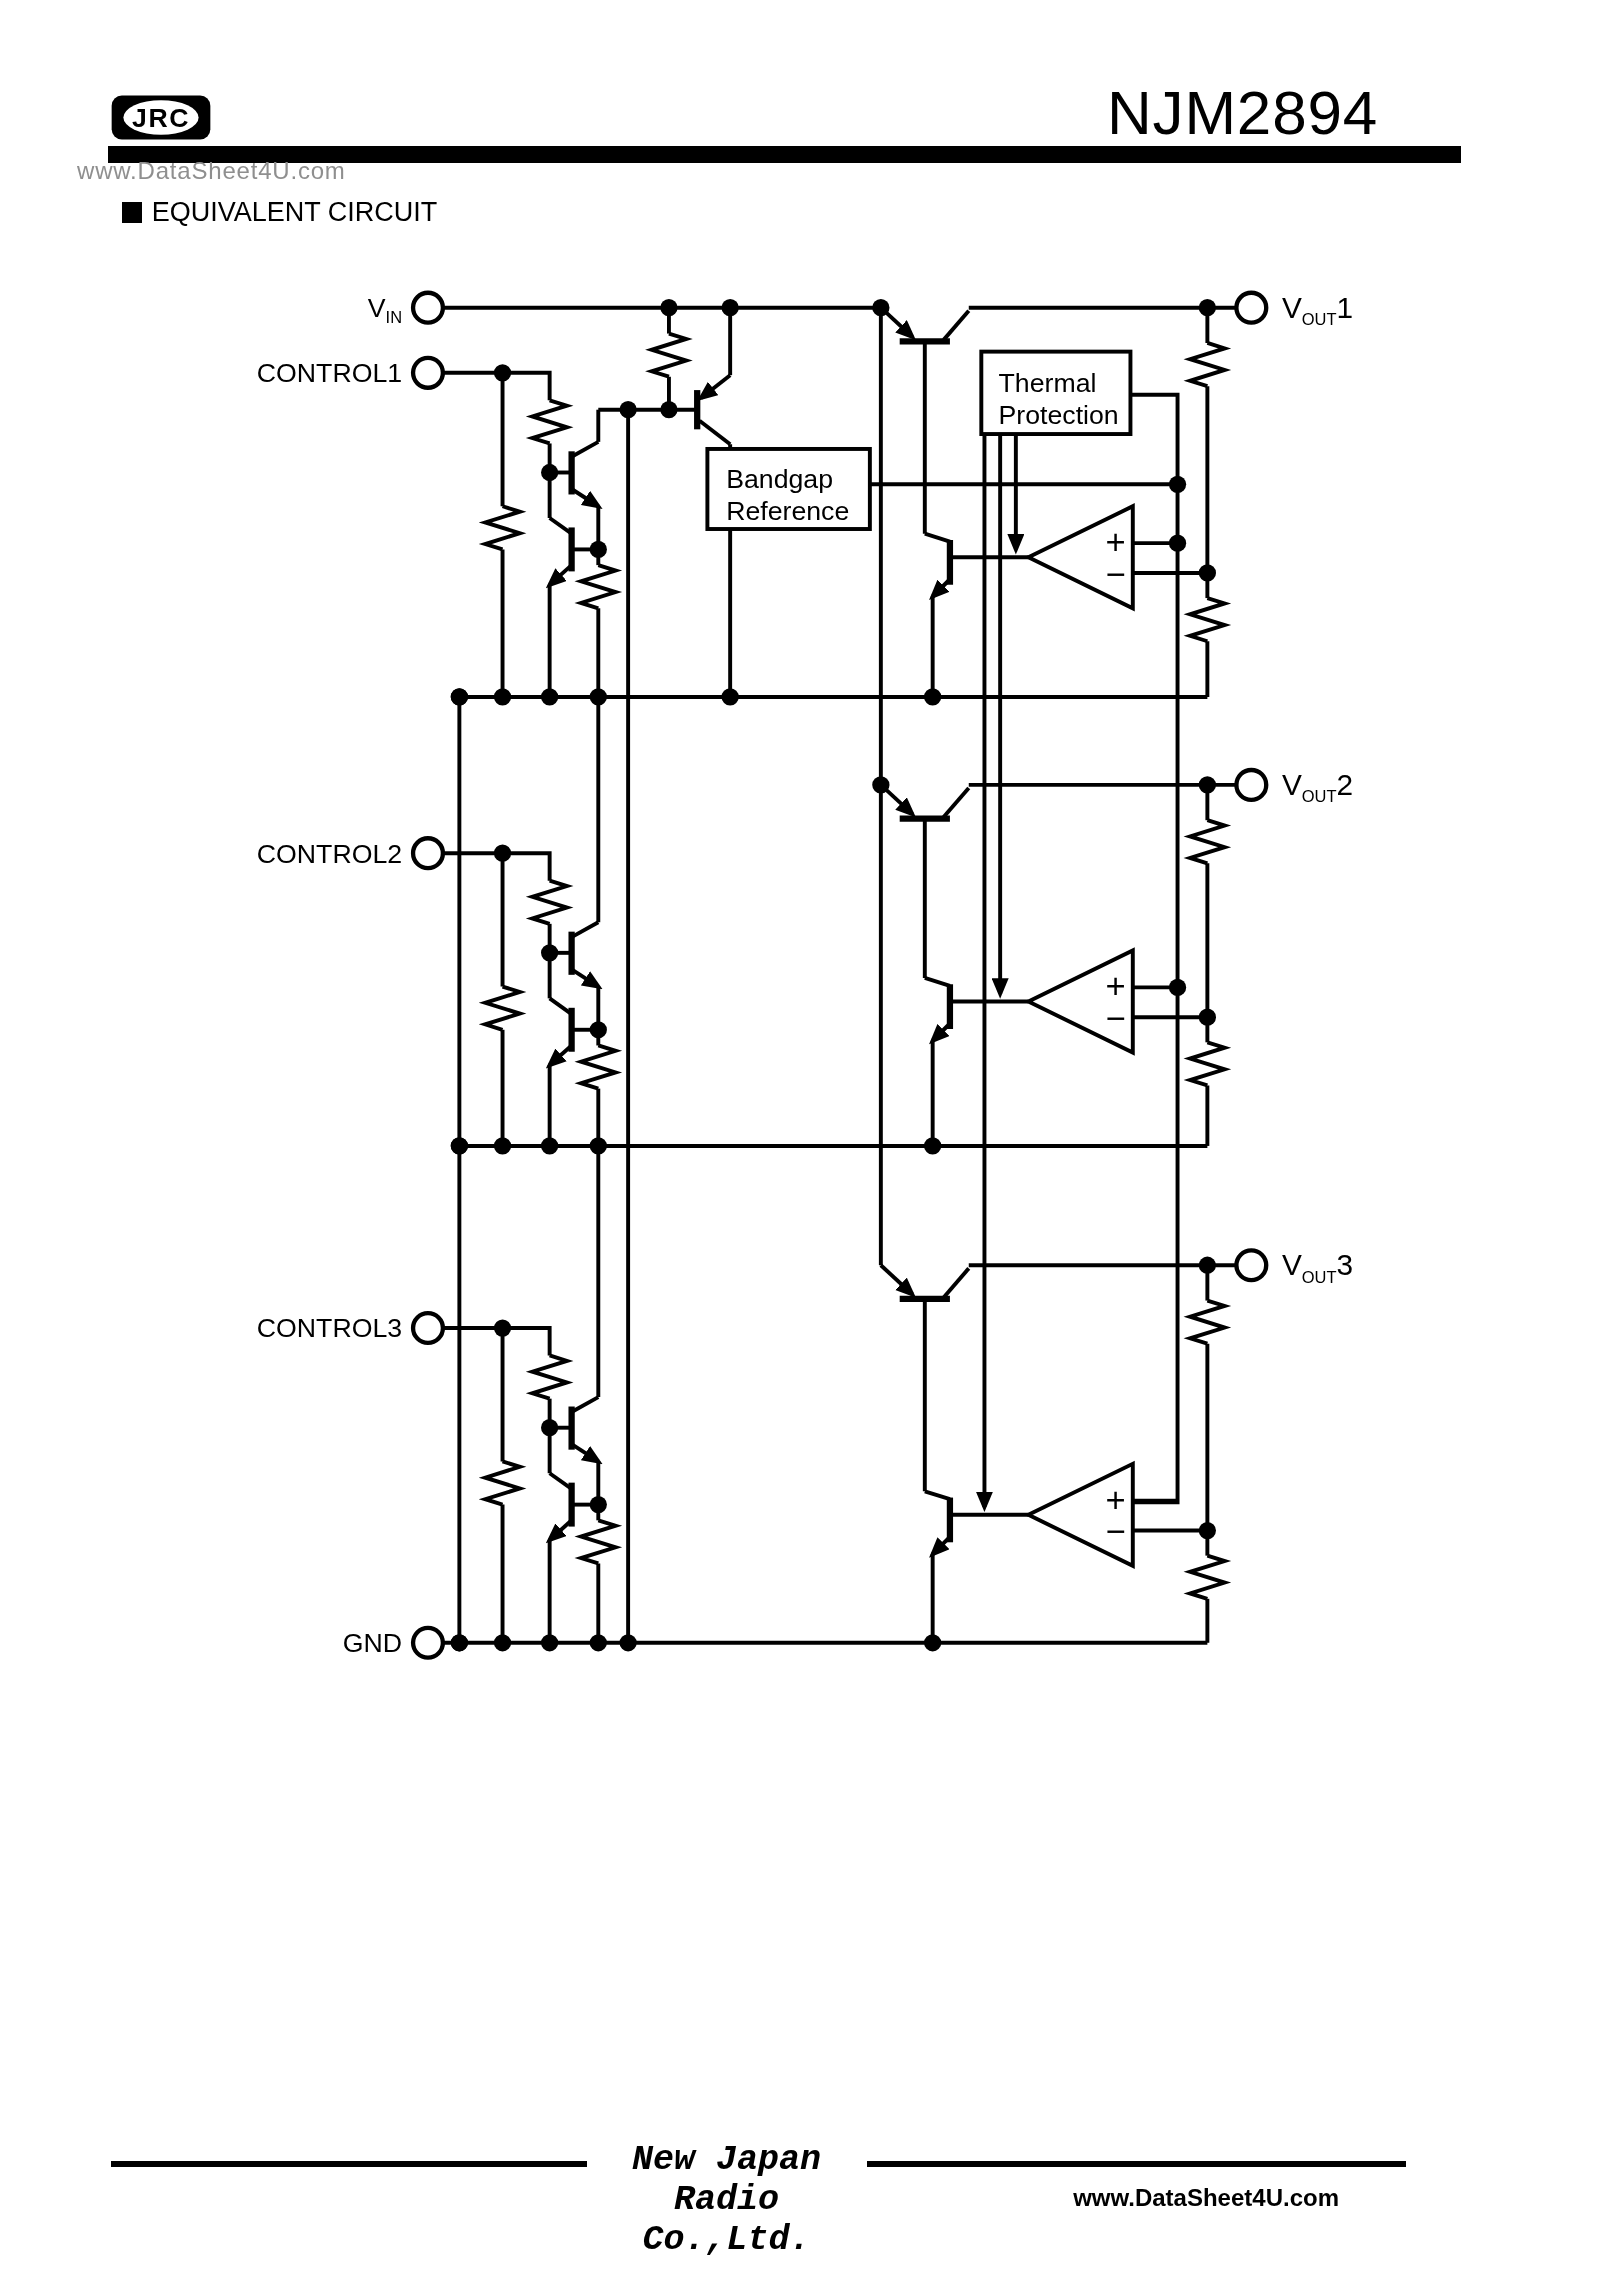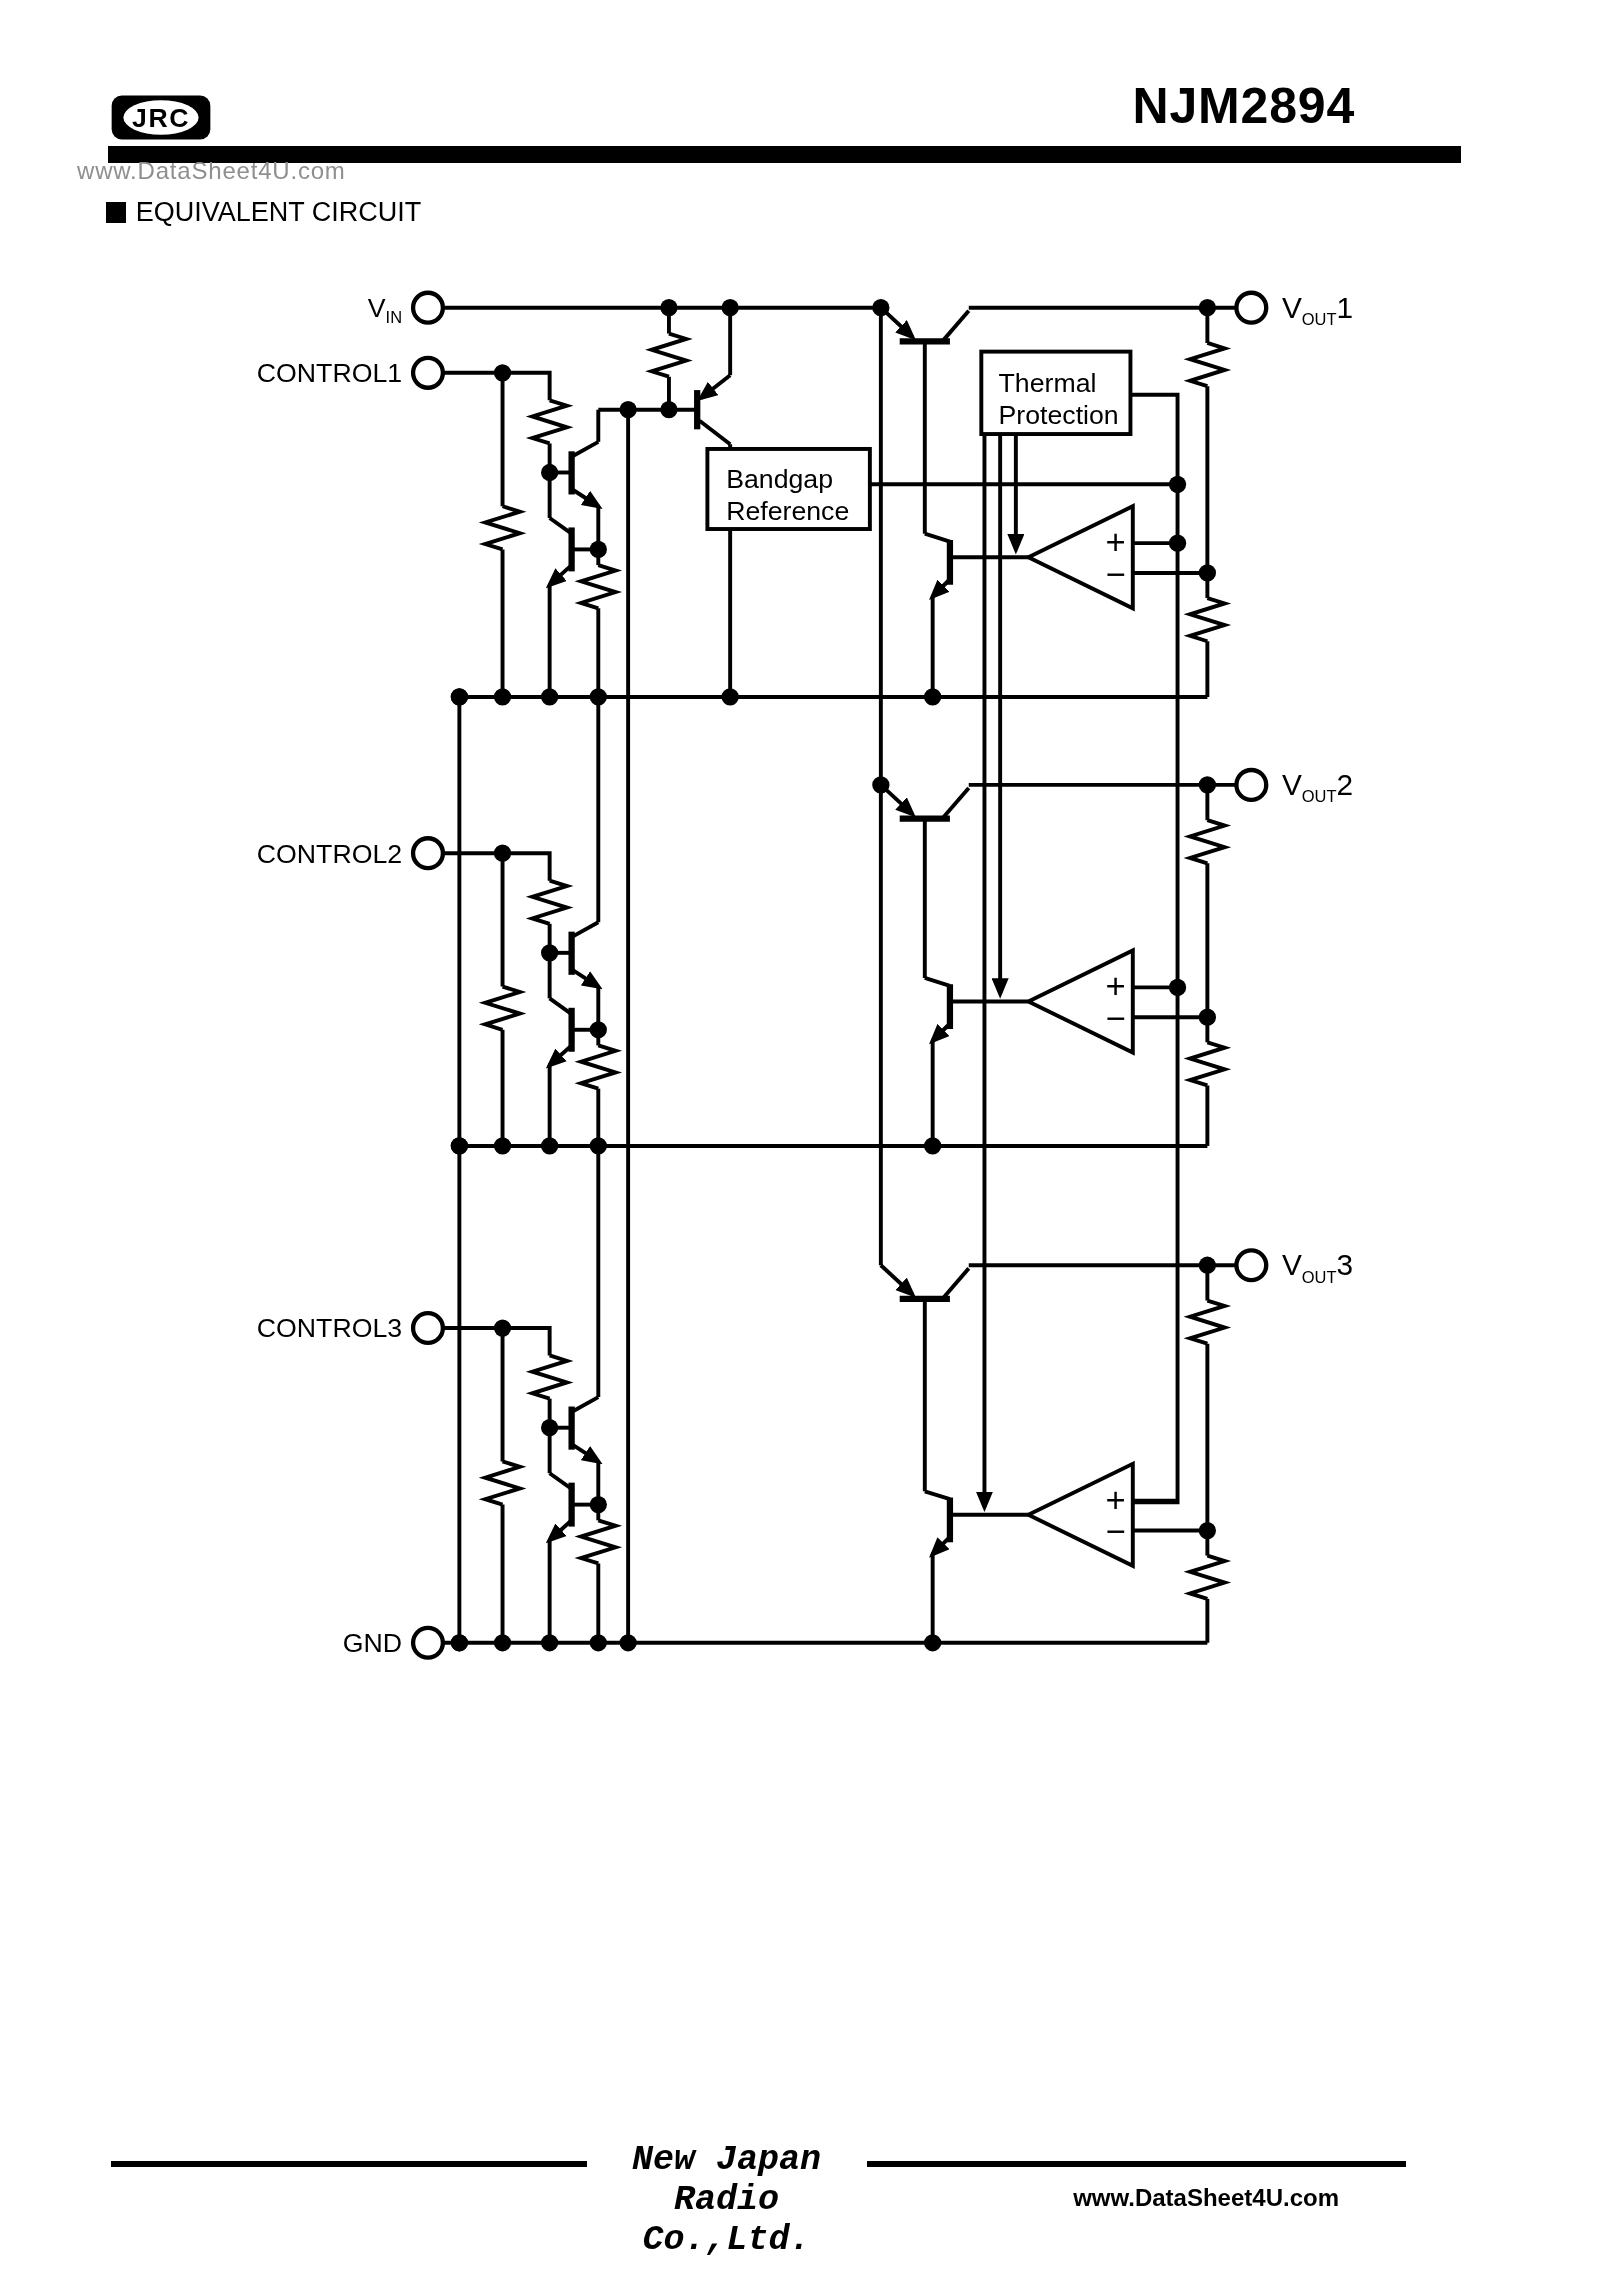--- a/index.html
+++ b/index.html
@@ -1,22 +1,22 @@
 <!DOCTYPE html>
 <html style="font-size:12.6px"><head>
 <meta charset="utf-8">
 <style>
   html,body{margin:0;padding:0;background:#fff;}
   .page{position:relative;width:1534px;height:2295px;background:#fff;overflow:hidden;
         font-family:"Liberation Sans", sans-serif;color:#000;}
   .abs{position:absolute;}
   #top-bar{left:108px;top:146px;width:1353px;height:16.5px;background:#000;}
-  #part-number{right:179px;top:77px;font-size:50px;font-weight:bold;letter-spacing:0.8px;}
+  #part-number{right:156px;top:77px;font-size:62px;font-weight:normal;letter-spacing:0.8px;}
   #watermark-top{left:77px;top:157px;font-size:24px;color:#8f8f8f;letter-spacing:0.8px;}
-  #section-heading{left:106px;top:197px;font-size:27px;display:flex;align-items:center;gap:9.4px;}
+  #section-heading{left:122px;top:197px;font-size:27px;display:flex;align-items:center;gap:9.4px;}
   #section-heading .bullet{width:20.4px;height:20.4px;background:#000;display:inline-block;}
   #footer-rule-left{left:111px;top:2161px;width:476px;height:5.5px;background:#000;}
   #footer-rule-right{left:867px;top:2161px;width:539px;height:5.5px;background:#000;}
   #footer-company{left:585px;top:2140px;width:283px;text-align:center;
       font-family:Liberation Mono, monospace;font-style:italic;font-weight:bold;font-size:35px;}
   #footer-site{right:195px;top:2184px;font-size:24px;font-weight:bold;}
   svg text{font-family:"Liberation Sans", sans-serif;fill:#000;}
   .tlabel{font-size:34px;}
   .vlabel{font-size:38px;}
   .sub{font-size:21px;}

